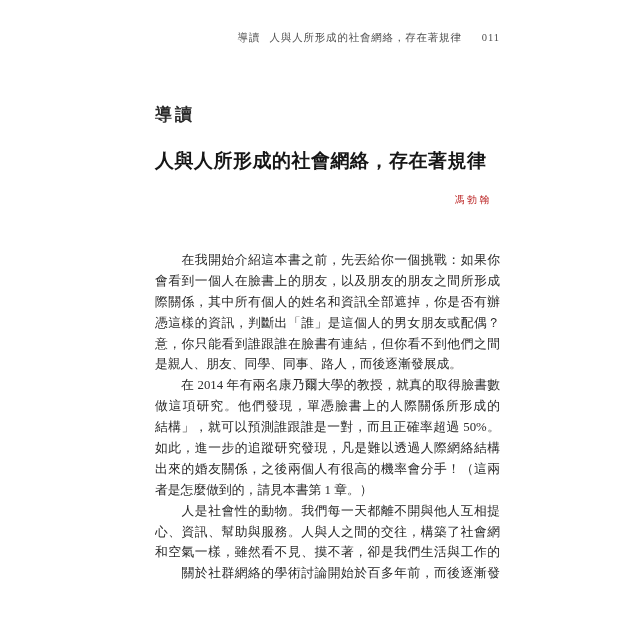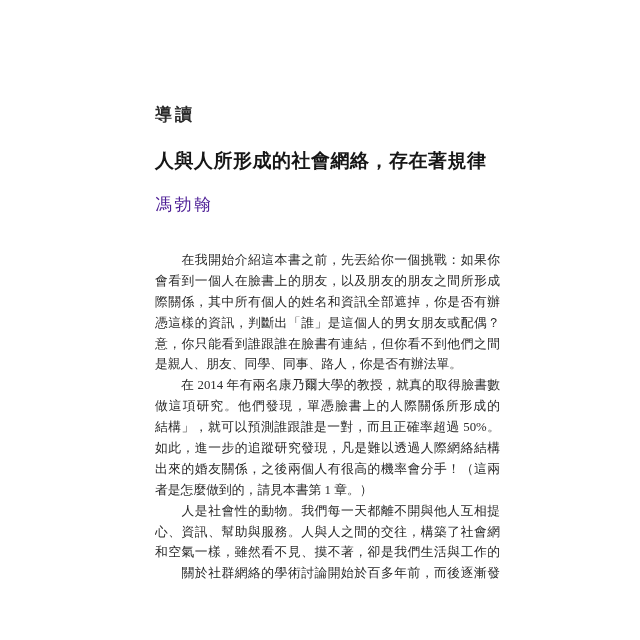--- a/index.html
+++ b/index.html
@@ -53,23 +53,24 @@
     font-weight: 700;
     letter-spacing: 0.5px;
     color: #161616;
     white-space: nowrap;
   }
   .author {
     position: absolute;
     left: 155px;
     top: 193px;
     width: 337px;
-    font-size: 17px;
+    text-align: right;
+    font-size: 10px;
     letter-spacing: 2.5px;
-    color: #4c1d95;
+    color: #b91c1c;
   }
 
   
   .article-body {
     position: absolute;
     left: 155px;
     top: 250px;
     width: 345px;
     font-size: 12.8px;
     line-height: 20.9px;
@@ -85,35 +86,38 @@
   }
   .body-line.para-end {
     text-align-last: left;
   }
 </style>
 </head>
 <body>
 
 <div class="page">
 
+  <header class="running-head">
+    <span class="rh-section">導讀</span><span class="rh-title">人與人所形成的社會網絡，存在著規律</span><span class="rh-page">011</span>
+  </header>
 
   <div class="section-label">導讀</div>
 
   <h1 class="article-title">人與人所形成的社會網絡，存在著規律</h1>
 
   <div class="author">馮勃翰</div>
 
   <div class="article-body">
       <div class="paragraph">
         <div class="body-line">　　在我開始介紹這本書之前，先丟給你一個挑戰：如果你有機</div>
         <div class="body-line">會看到一個人在臉書上的朋友，以及朋友的朋友之間所形成的人</div>
         <div class="body-line">際關係，其中所有個人的姓名和資訊全部遮掉，你是否有辦法單</div>
         <div class="body-line">憑這樣的資訊，判斷出「誰」是這個人的男女朋友或配偶？請注</div>
         <div class="body-line">意，你只能看到誰跟誰在臉書有連結，但你看不到他們之間究竟</div>
-        <div class="body-line para-end">是親人、朋友、同學、同事、路人，你是否有辦法單。</div>
+        <div class="body-line para-end">是親人、朋友、同學、同事、路人，而後逐漸發展成。</div>
       </div>
       <div class="paragraph">
         <div class="body-line">　　在 2014 年有兩名康乃爾大學的教授，就真的取得臉書數據來</div>
         <div class="body-line">做這項研究。他們發現，單憑臉書上的人際關係所形成的「網絡</div>
         <div class="body-line">結構」，就可以預測誰跟誰是一對，而且正確率超過 50%。不僅</div>
         <div class="body-line">如此，進一步的追蹤研究發現，凡是難以透過人際網絡結構判斷</div>
         <div class="body-line">出來的婚友關係，之後兩個人有很高的機率會分手！（這兩位學</div>
         <div class="body-line para-end">者是怎麼做到的，請見本書第 1 章。）</div>
       </div>
       <div class="paragraph">

